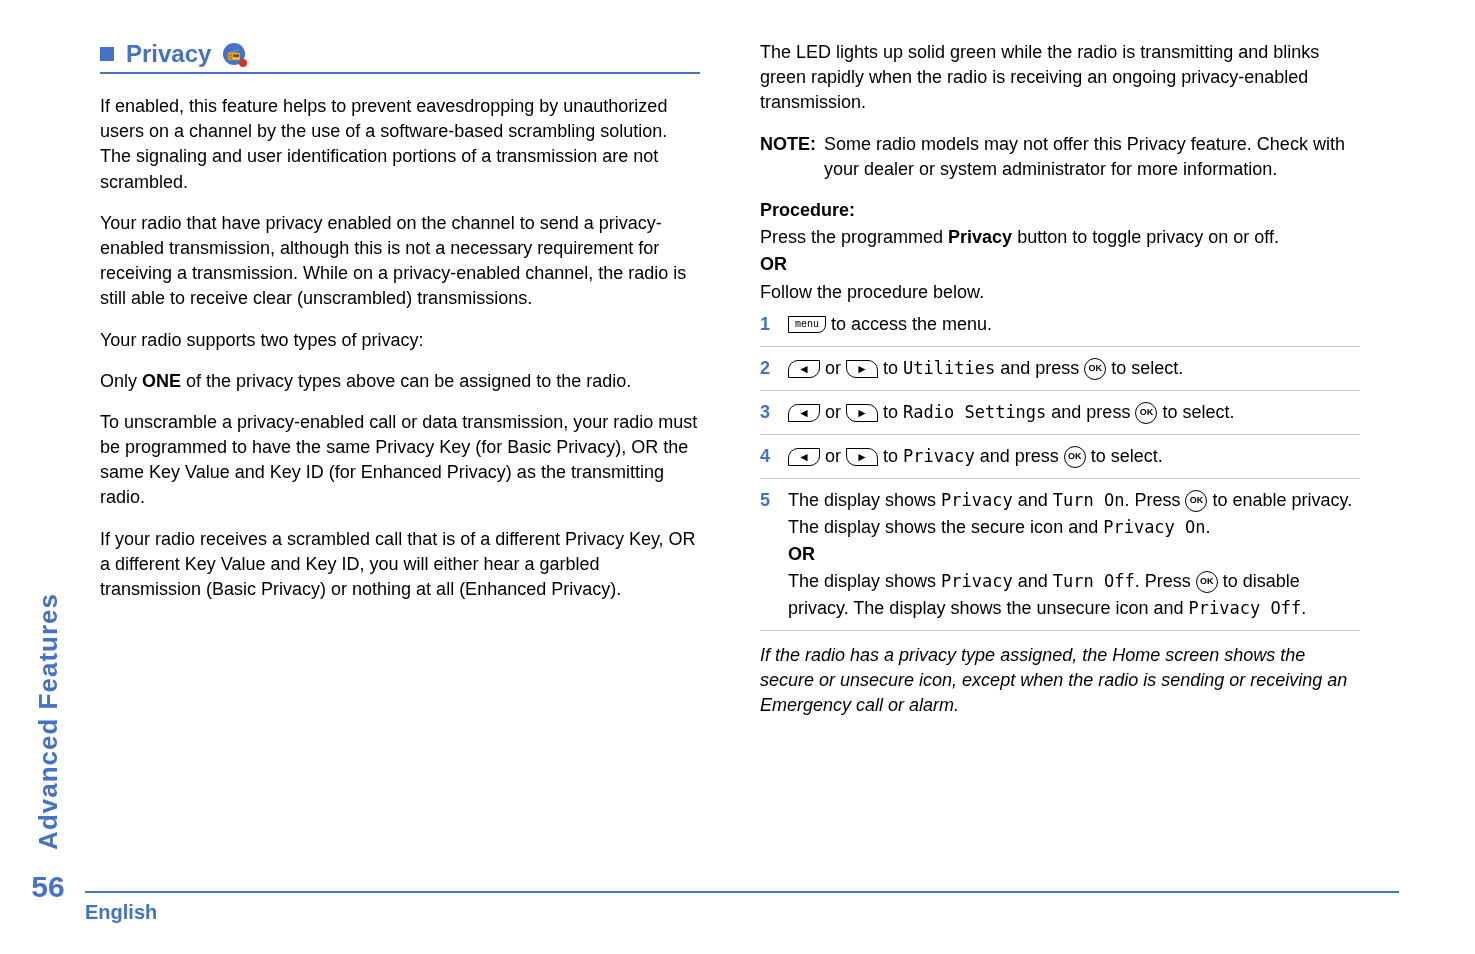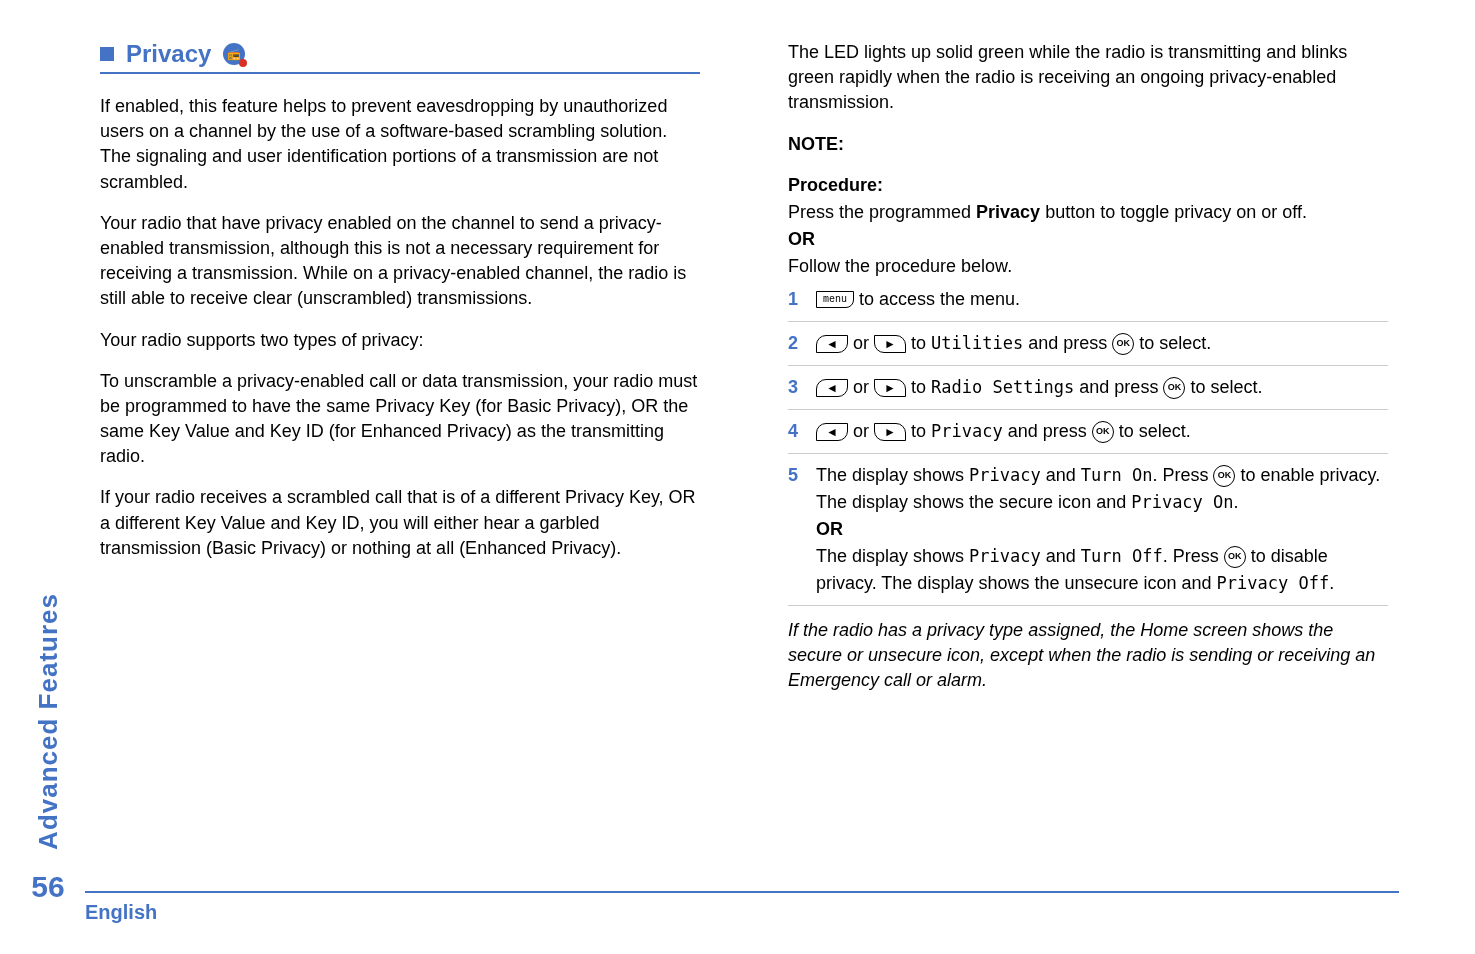--- a/index.html
+++ b/index.html
@@ -41,21 +41,21 @@
     
     .page-number {
       color: #4472c4;
       font-weight: bold;
       font-size: 30px;
       margin-top: 20px;
     }
     
     .content {
       display: flex;
-      gap: 88px;
+      gap: 60px;
       padding-left: 20px;
     }
     
     .column {
       flex: 1;
       max-width: 600px;
     }
     
     .section-heading {
       display: flex;
@@ -254,30 +254,34 @@
       <span class="blue-square"></span>
       <span class="section-title">Privacy</span>
       <span class="icon-circle">📻</span>
     </div>
 
     <p>If enabled, this feature helps to prevent eavesdropping by unauthorized users on a channel by the use of a software-based scrambling solution. The signaling and user identification portions of a transmission are not scrambled.</p>
     <p>Your radio that have privacy enabled on the channel to send a privacy-enabled transmission, although this is not a necessary requirement for receiving a transmission. While on a privacy-enabled channel, the radio is still able to receive clear (unscrambled) transmissions.</p>
     <p>Your radio supports two types of privacy:</p>
 
 
+    <p>
+      <span>Only </span><span class="bold">ONE</span><span> of the privacy types above can be assigned to the radio.</span>
+    </p>
 
     <p>To unscramble a privacy-enabled call or data transmission, your radio must be programmed to have the same Privacy Key (for Basic Privacy), OR the same Key Value and Key ID (for Enhanced Privacy) as the transmitting radio.</p>
     <p>If your radio receives a scrambled call that is of a different Privacy Key, OR a different Key Value and Key ID, you will either hear a garbled transmission (Basic Privacy) or nothing at all (Enhanced Privacy).</p>
   </div>
 
   <div class="column">
     <p>The LED lights up solid green while the radio is transmitting and blinks green rapidly when the radio is receiving an ongoing privacy-enabled transmission.</p>
 
     <div class="note-text">
       <span class="note-label">NOTE:</span>
+      <span>Some radio models may not offer this Privacy feature. Check with your dealer or system administrator for more information.</span>
     </div>
 
     <p class="bold" style="margin-bottom: 2px;">Procedure:</p>
     <p style="margin-bottom: 2px;">
       <span>Press the programmed </span><span class="bold">Privacy</span><span> button to toggle privacy on or off.</span>
     </p>
     <p class="bold" style="margin-bottom: 2px;">OR</p>
     <p style="margin-bottom: 6px;">Follow the procedure below.</p>
 
     <ol class="procedure-list">

